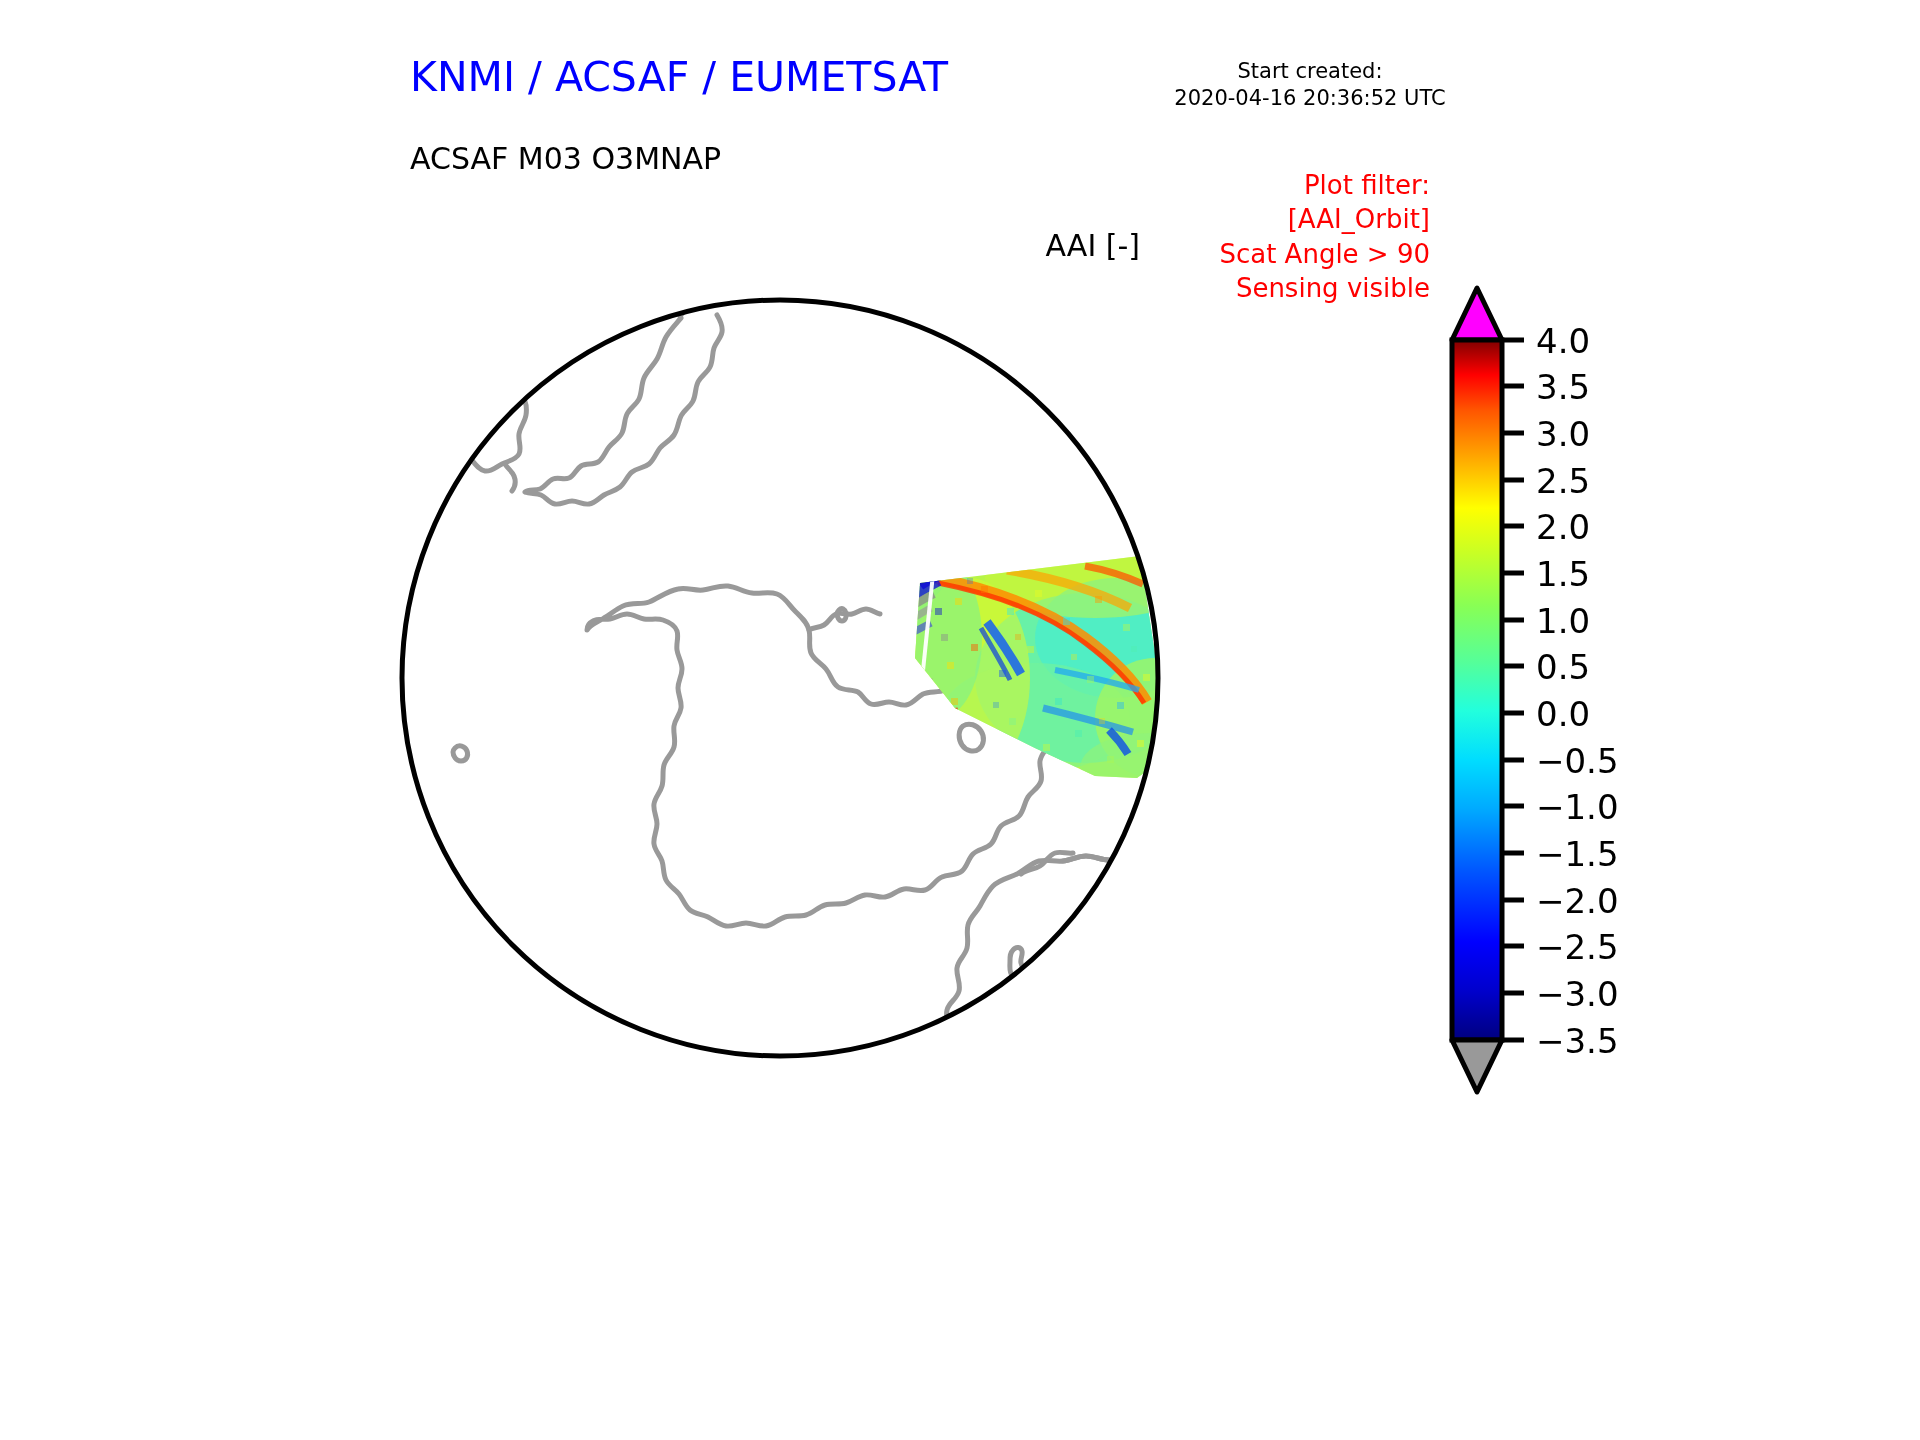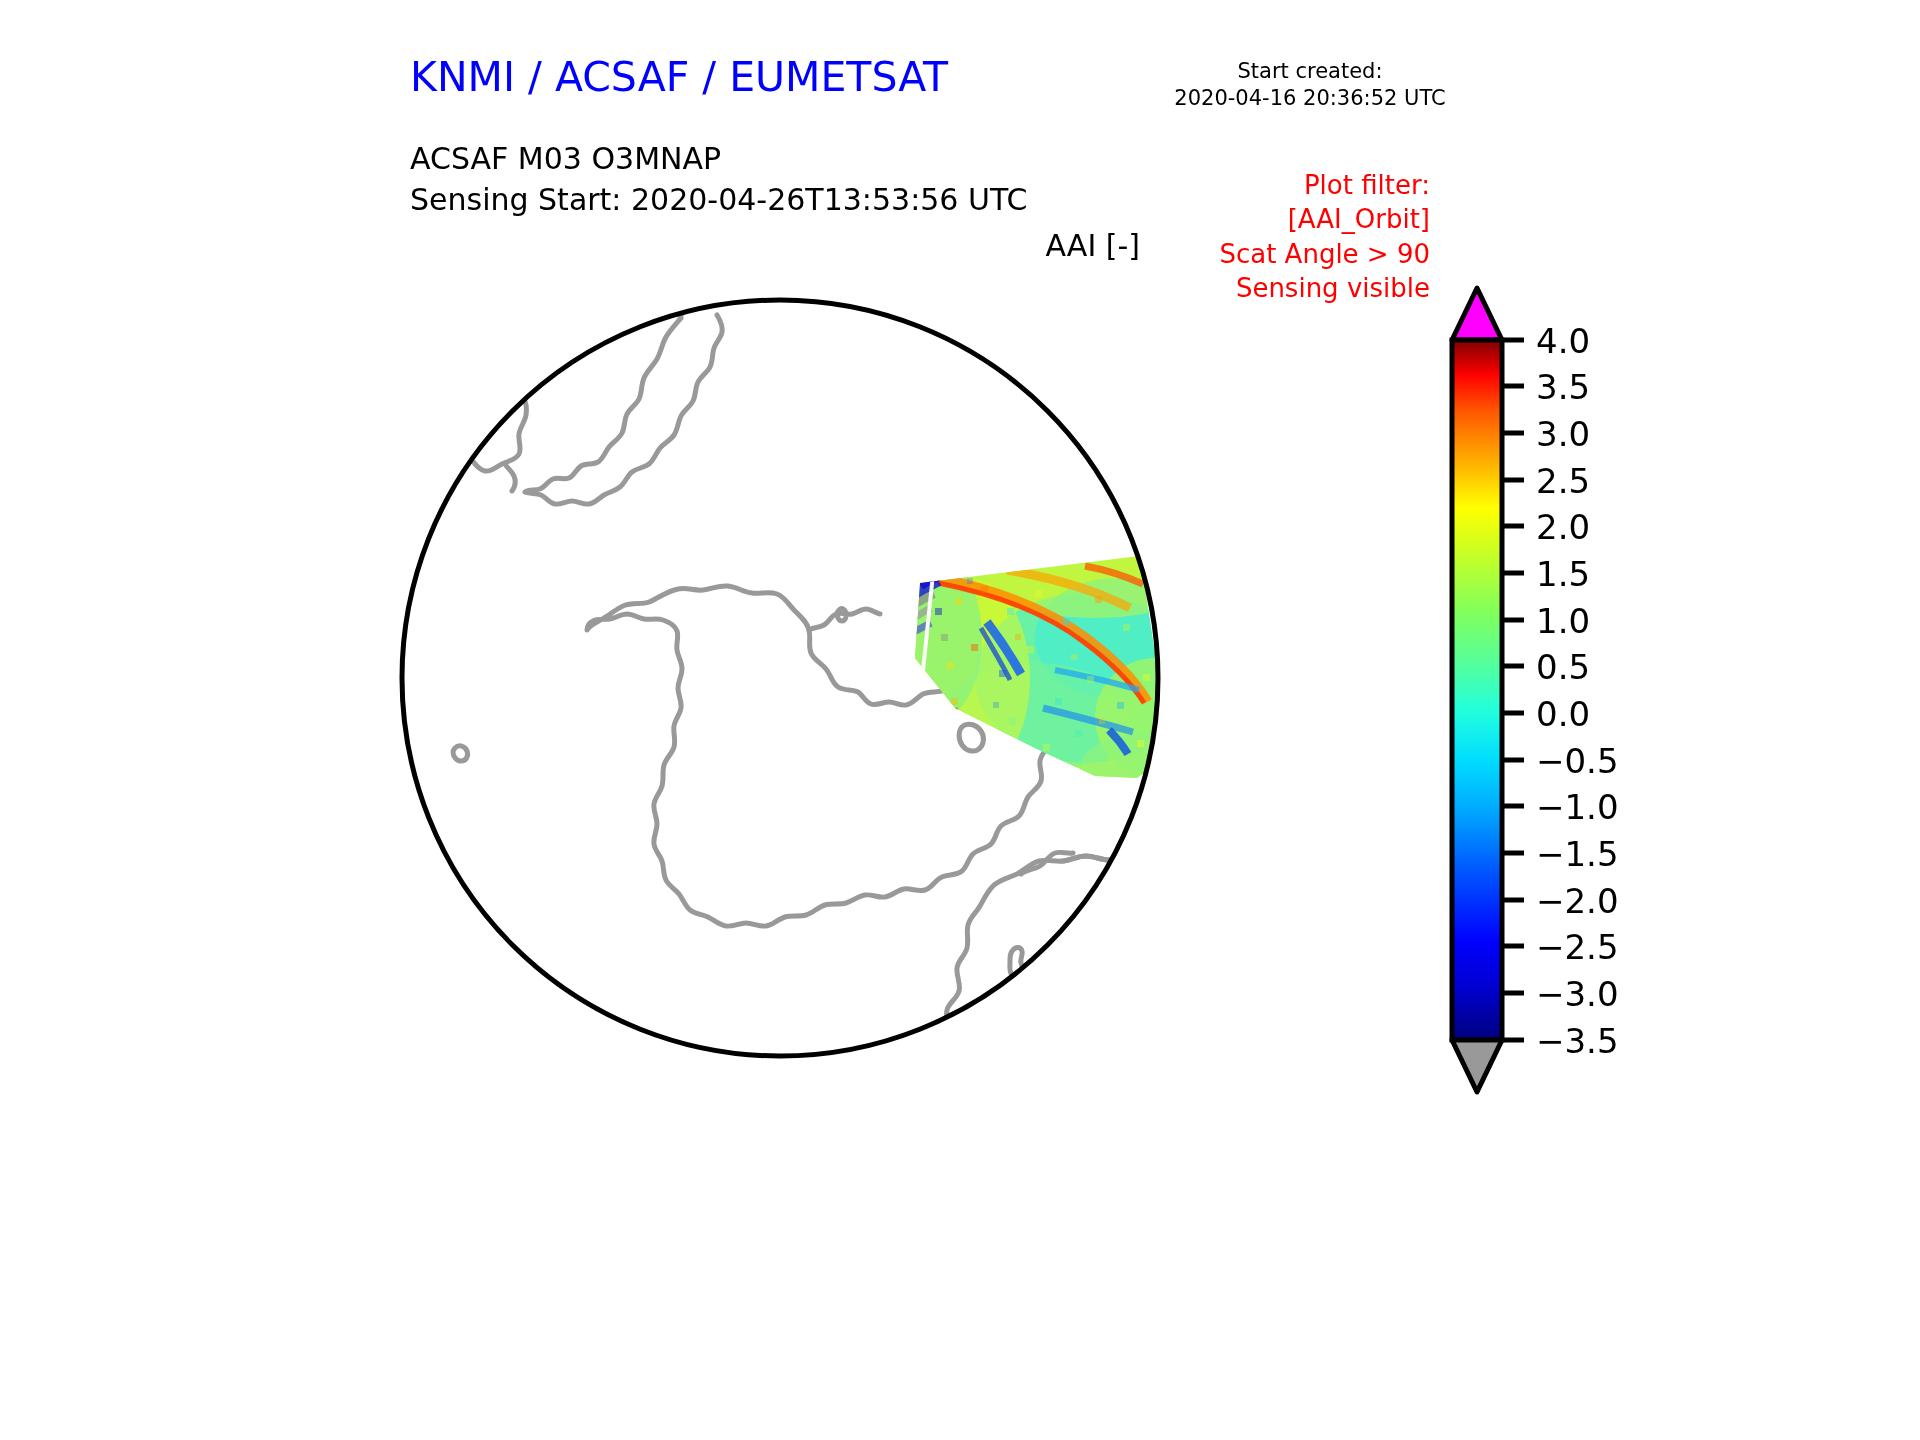--- a/index.html
+++ b/index.html
@@ -106,21 +106,20 @@
 
   <div class="org-title">KNMI / ACSAF / EUMETSAT</div>
 
   <div class="created-block">
     <div>Start created:</div>
     <div>2020-04-16 20:36:52 UTC</div>
   </div>
 
   <div class="dataset-block">
     <div>ACSAF M03 O3MNAP</div>
-    <div>Sensing Start: 2020-04-26T13:53:56 UTC</div>
   </div>
 
   <div class="quantity-title">AAI [-]</div>
 
   <div class="filter-block">
     <div>Plot filter:</div>
     <div>[AAI_Orbit]</div>
     <div>Scat Angle &gt; 90</div>
     <div>Sensing visible</div>
   </div>

